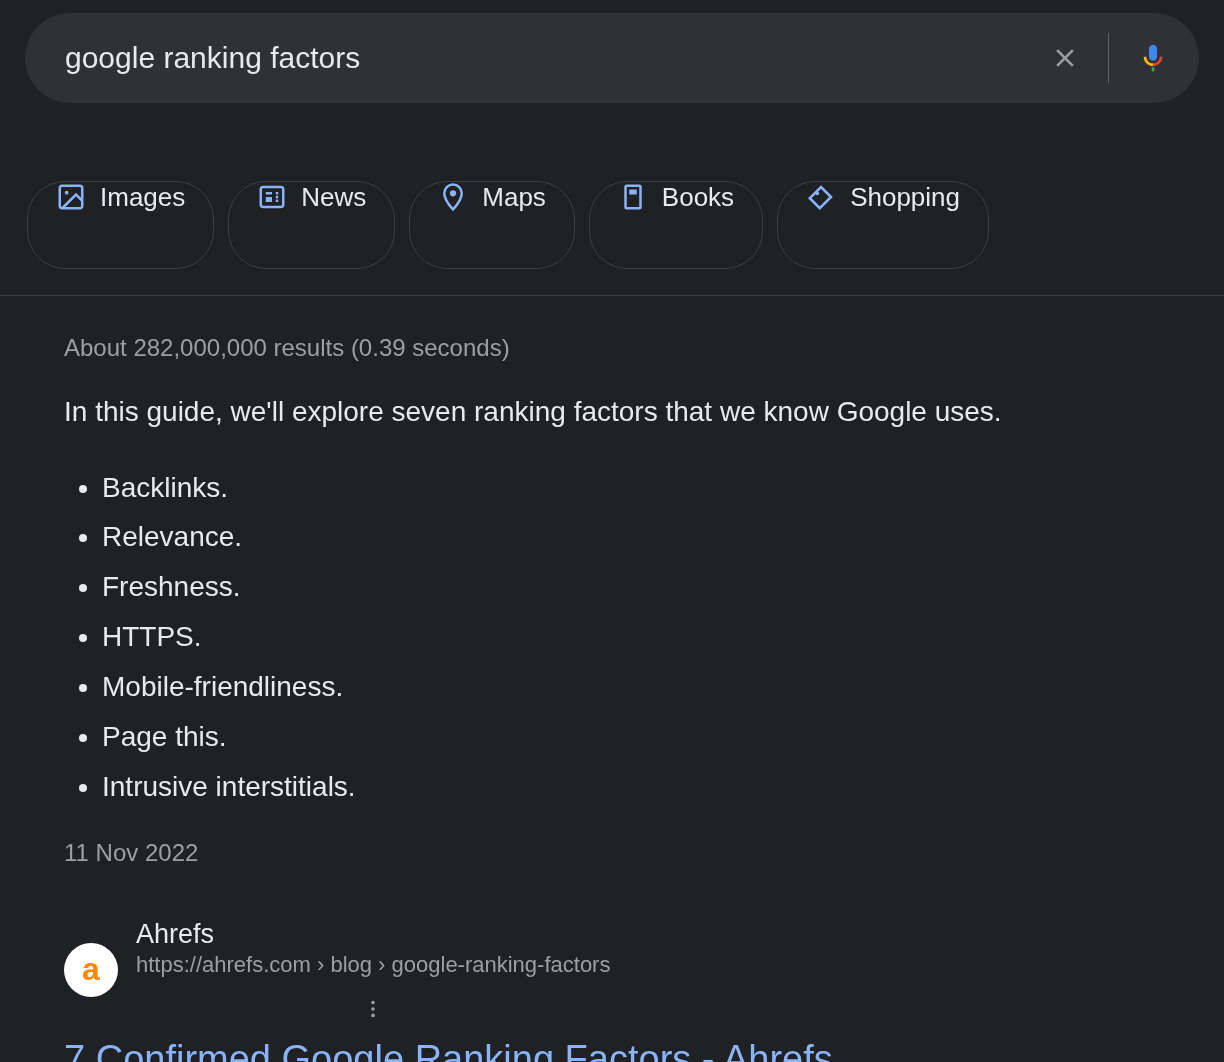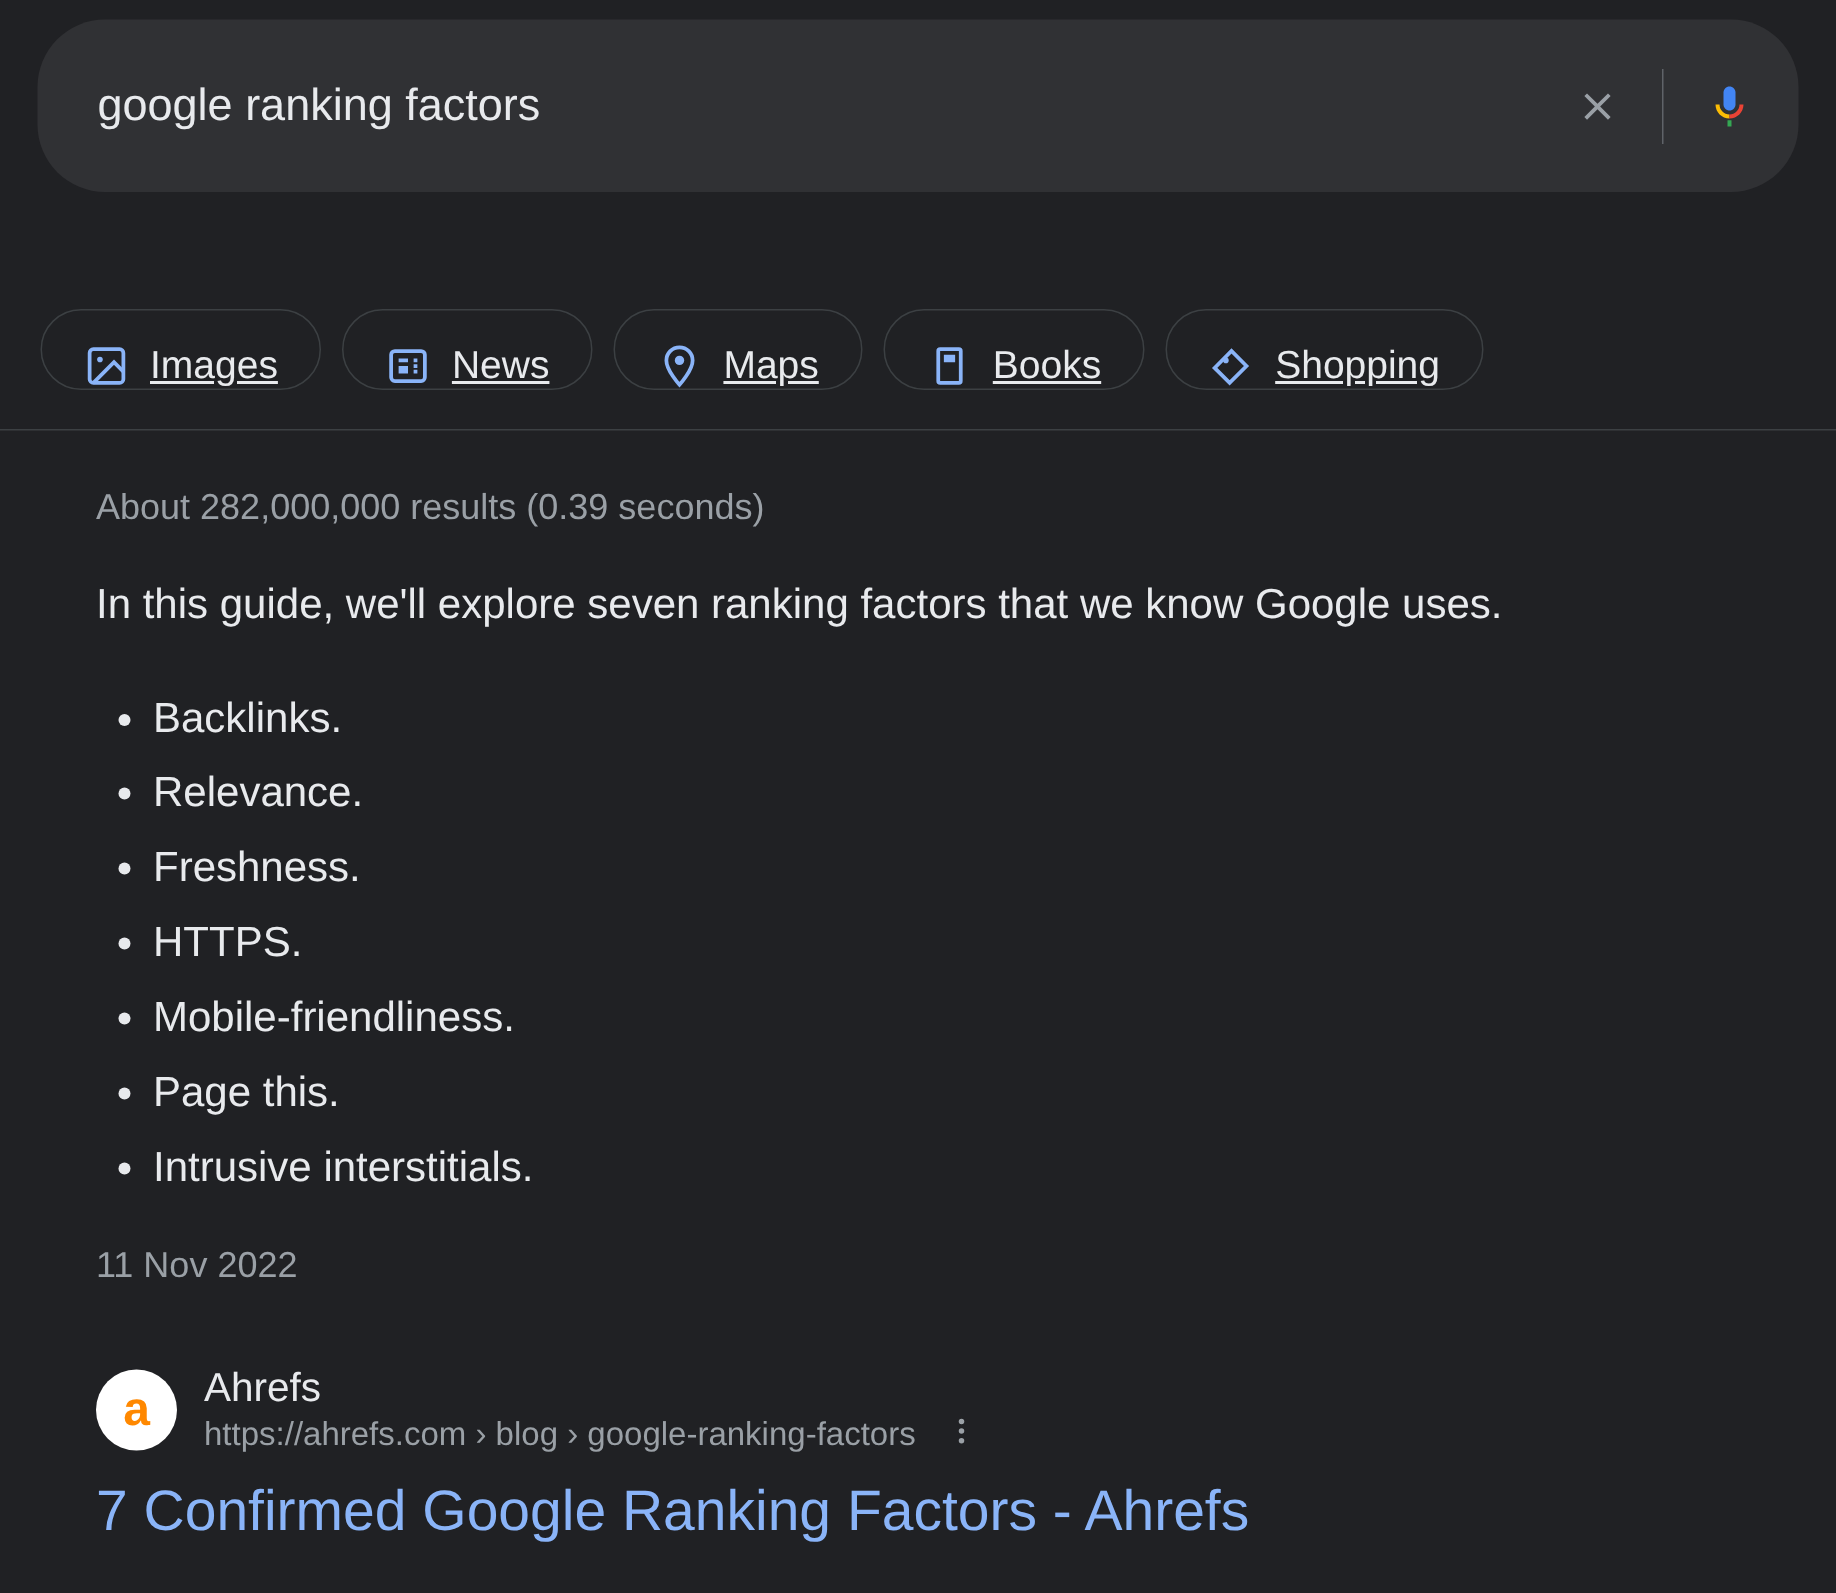--- a/index.html
+++ b/index.html
@@ -8,21 +8,21 @@
     color: #e8eaed;
     font-family: Arial, sans-serif;
     width: 1224px;
     height: 1062px;
     overflow: hidden;
   }
   .search-bar {
     margin: 13px 25px 0 25px;
     background: #303134;
     border-radius: 45px;
-    height: 115px;
+    height: 90px;
     display: flex;
     align-items: center;
     padding: 0 30px 0 40px;
   }
   .search-input {
     flex: 1;
     background: transparent;
     border: none;
     outline: none;
     color: #e8eaed;
@@ -47,30 +47,29 @@
   }
   .tabs {
     display: flex;
     gap: 14px;
     padding: 0 0 26px 27px;
     margin-top: 78px;
     border-bottom: 1px solid #3c4043;
   }
   .tab {
     display: flex;
-    align-items: flex-end;
+    align-items: flex-start;
     gap: 14px;
     border: 1px solid #3c4043;
     border-radius: 38px;
     padding: 0 28px;
-    height: 54px;
+    height: 88px;
     cursor: pointer;
     color: #e8eaed;
     font-size: 26px;
-    text-decoration: underline;
   }
   .tab .tab-icon {
     display: flex;
     align-items: center;
     justify-content: center;
   }
   .results-area {
     padding: 38px 60px 0 64px;
   }
   .result-stats {
@@ -123,21 +122,23 @@
     display: flex;
     flex-direction: column;
     gap: 2px;
   }
   .site-name {
     color: #e8eaed;
     font-size: 27px;
   }
   .site-url-row {
     display: flex;
+    align-items: center;
     gap: 20px;
+    flex-direction: column;
   }
   .site-url {
     color: #9aa0a6;
     font-size: 22px;
   }
   .more-dots {
     color: #9aa0a6;
     cursor: pointer;
     display: flex;
   }

